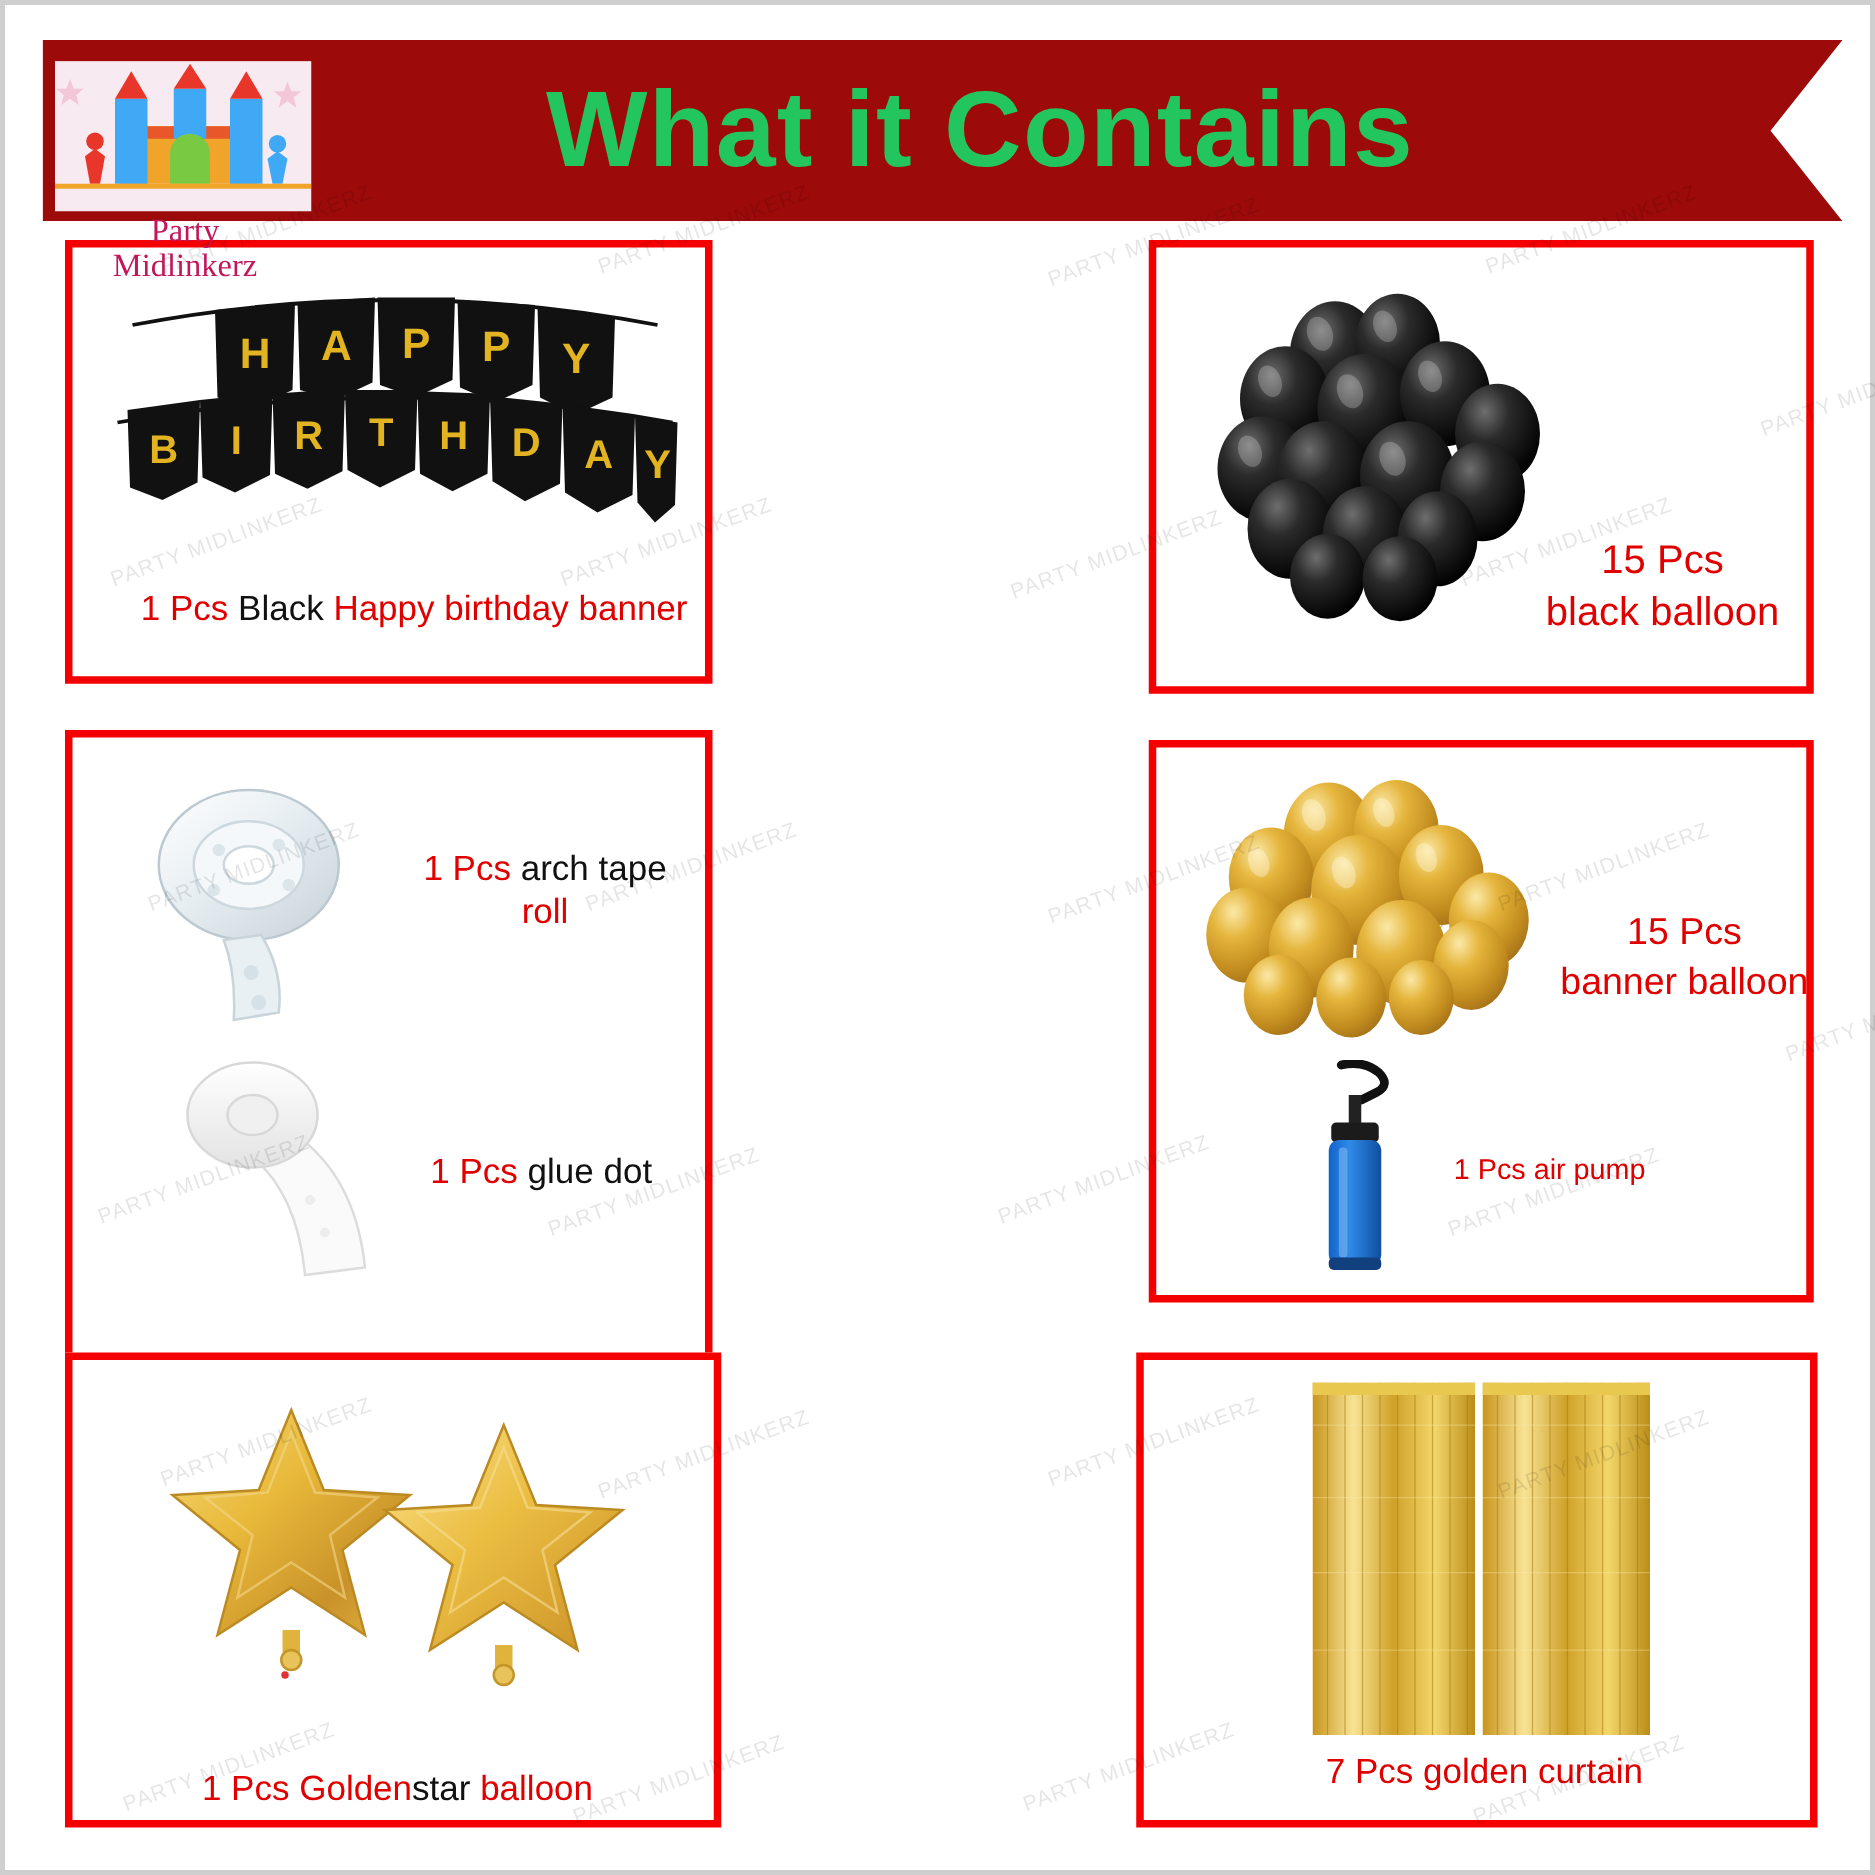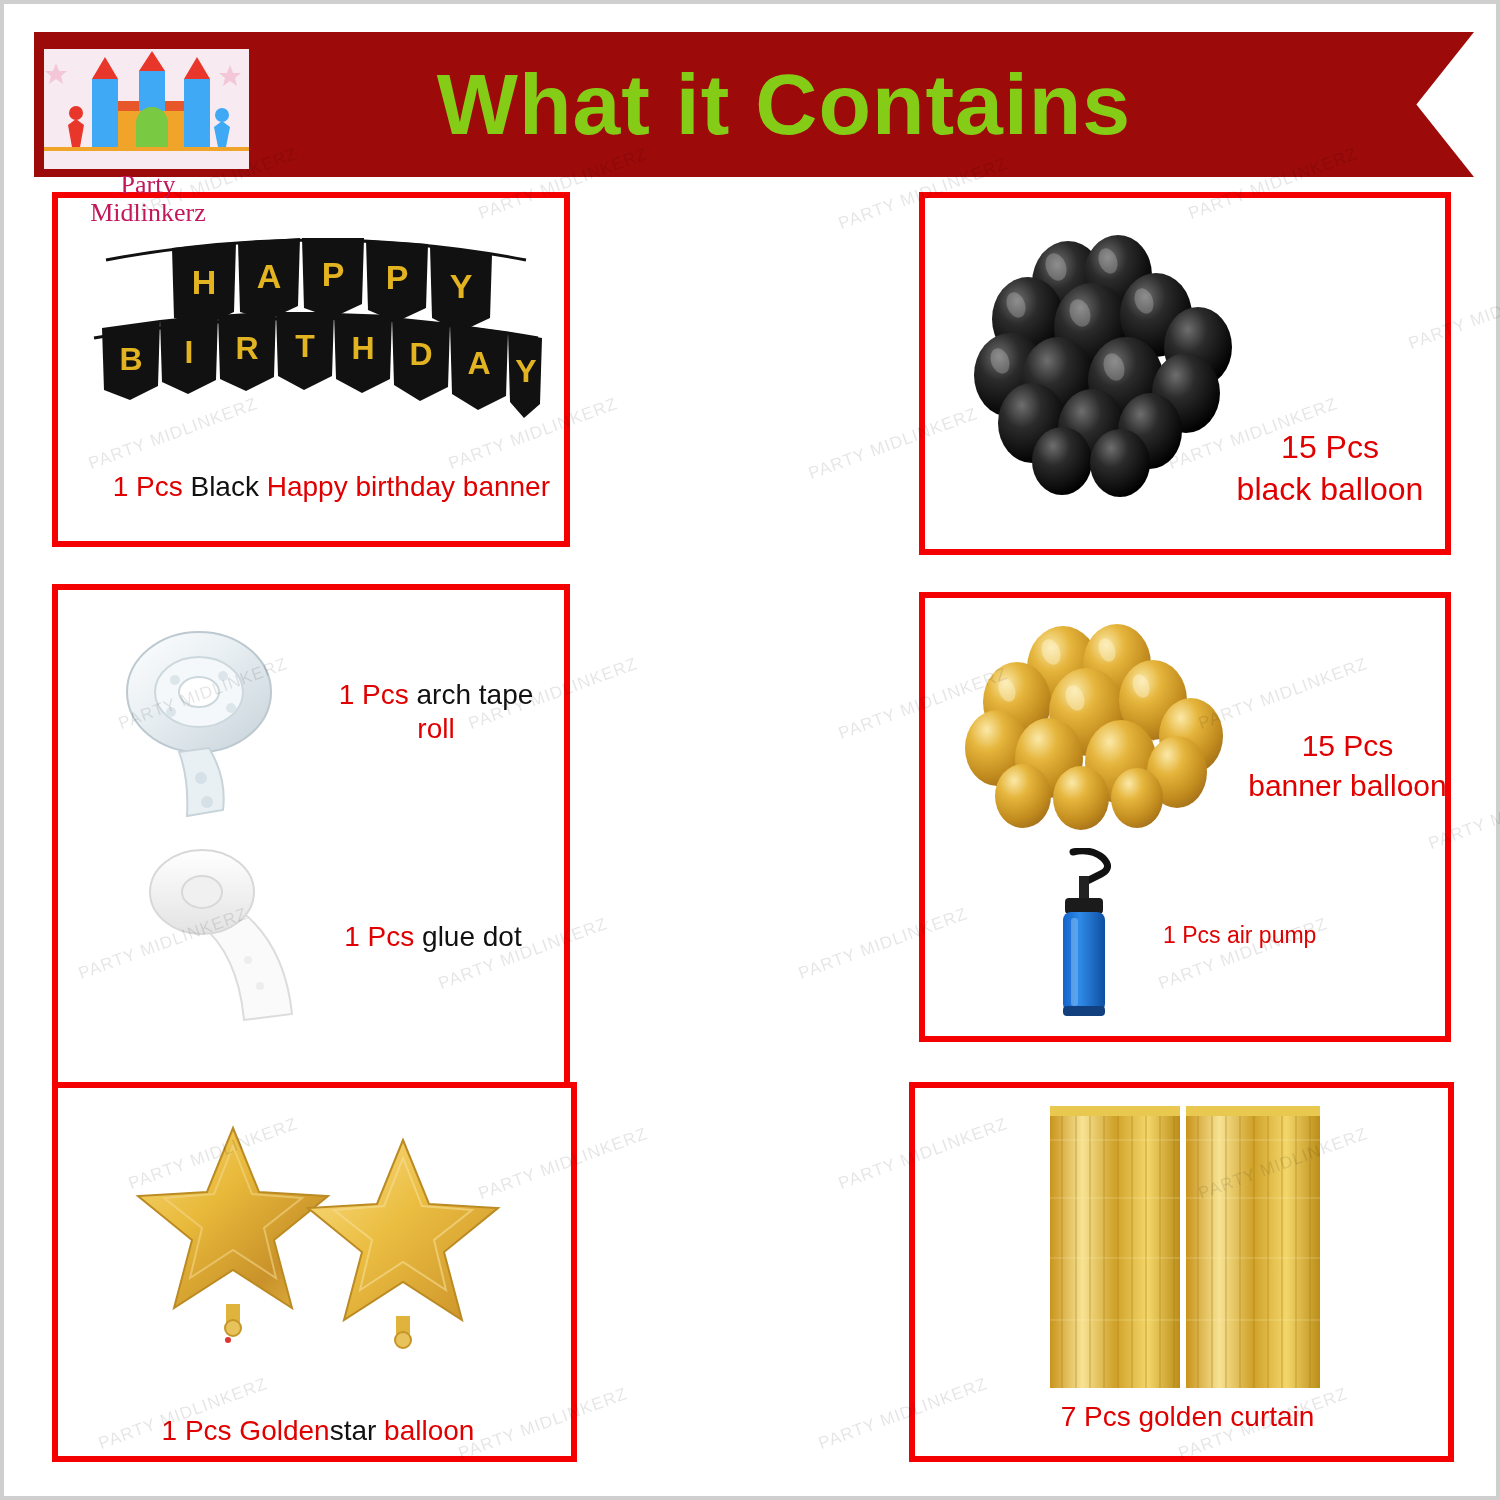--- a/index.html
+++ b/index.html
@@ -31,21 +31,21 @@
     top: 28px;
     width: 1440px;
     height: 145px;
     background: #9d0a0a;
     clip-path: polygon(0 0, 100% 0, 96% 50%, 100% 100%, 0 100%, 0 0);
     display: flex;
     align-items: center;
     justify-content: center;
   }
   .banner-title {
-    color: #84cc16;
+    color: #22c55e;
     font-size: 86px;
     font-weight: bold;
     letter-spacing: 1px;
     text-align: center;
     padding-left: 60px;
   }
 
   
   .logo-box {
     position: absolute;

